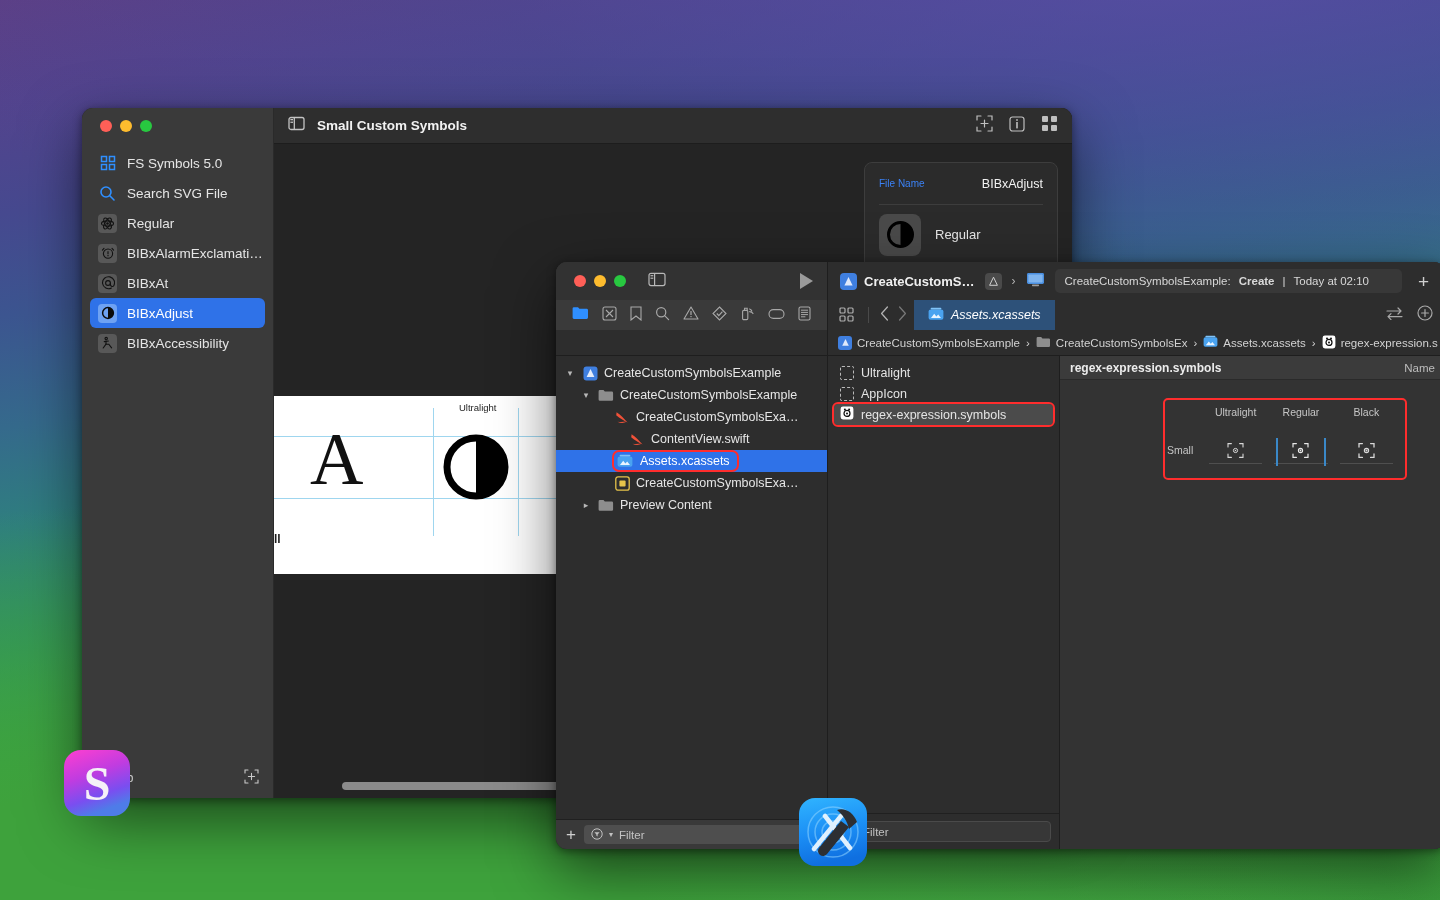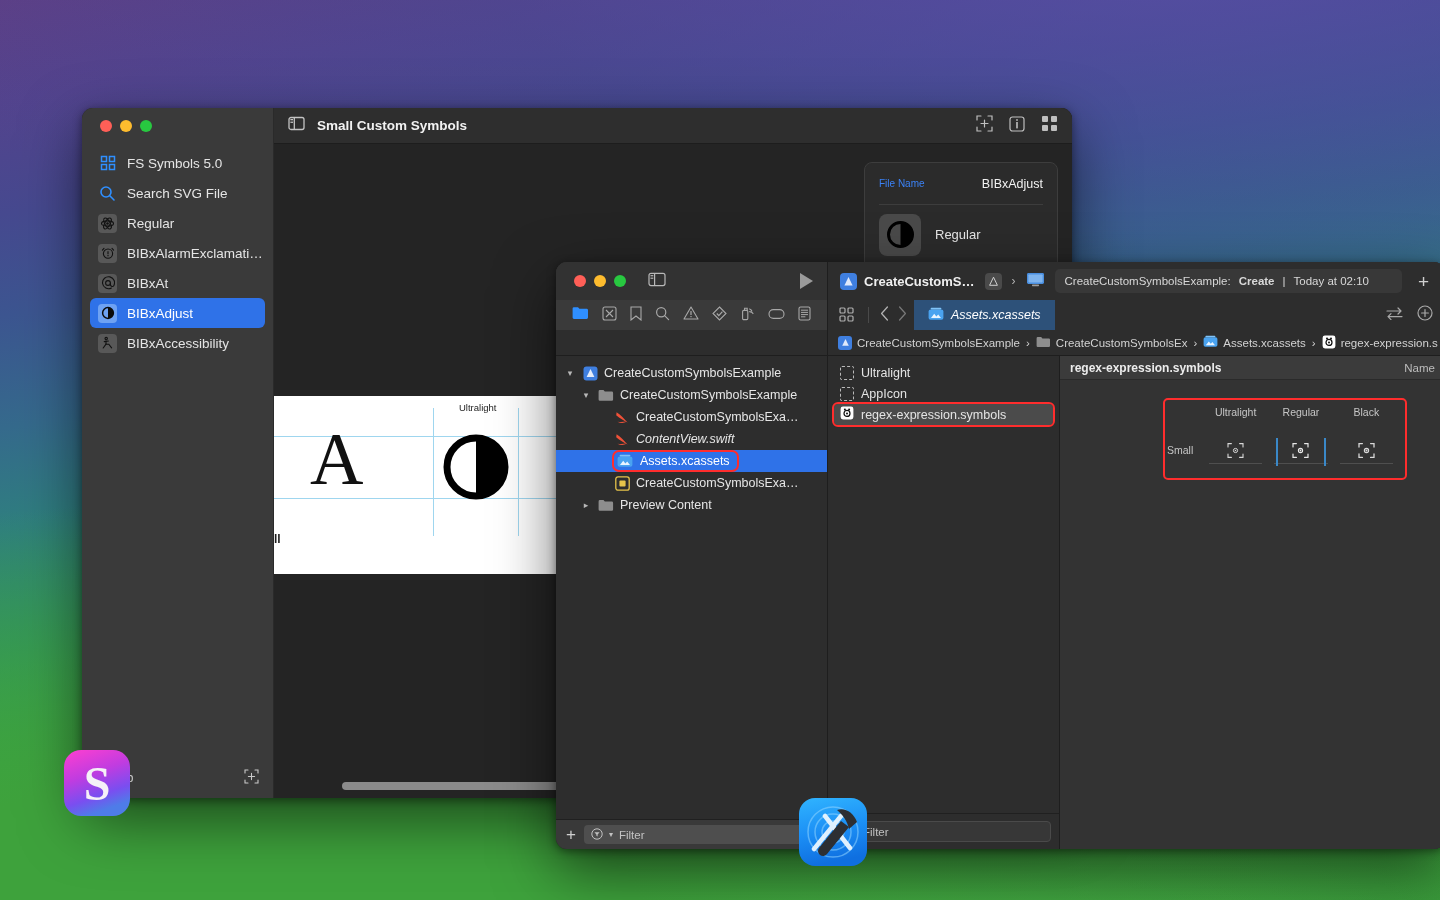--- a/index.html
+++ b/index.html
@@ -691,21 +691,21 @@
             <span class="disc"></span>
             <span class="ti">
               <svg width="16" height="15" viewBox="0 0 16 15">
                   <path d="M2.6 2.2 C7 5.2 10 8.4 13.6 12.6 C9.6 10.6 6 8.2 2.2 5.2 Z" fill="#f05138"></path>
                 <path d="M12.2 11.6 C10.2 13.6 6.6 13.4 3.4 11.8 C6.8 12.4 9.6 12 12.2 11.6 Z" fill="#f05138"></path>
                 </svg>
             </span>
             <span>CreateCustomSymbolsExa…</span>
           </div>
 
-          <div class="tnode" style="padding-left:40px;font-style:italic;">
+          <div class="tnode" style="padding-left:55px;">
             <span class="disc"></span>
             <span class="ti">
               <svg width="16" height="15" viewBox="0 0 16 15">
                   <path d="M2.6 2.2 C7 5.2 10 8.4 13.6 12.6 C9.6 10.6 6 8.2 2.2 5.2 Z" fill="#f05138"></path>
                 <path d="M12.2 11.6 C10.2 13.6 6.6 13.4 3.4 11.8 C6.8 12.4 9.6 12 12.2 11.6 Z" fill="#f05138"></path>
                 </svg>
             </span>
             <span>ContentView.swift</span>
           </div>
 

